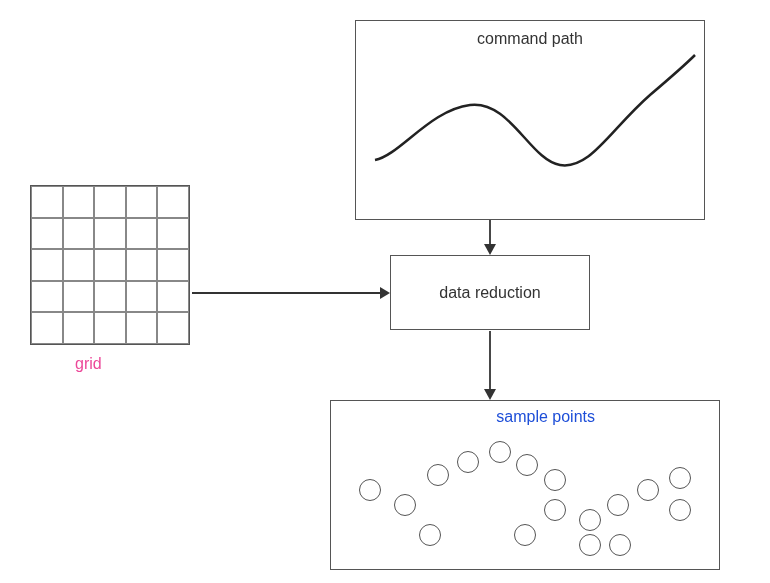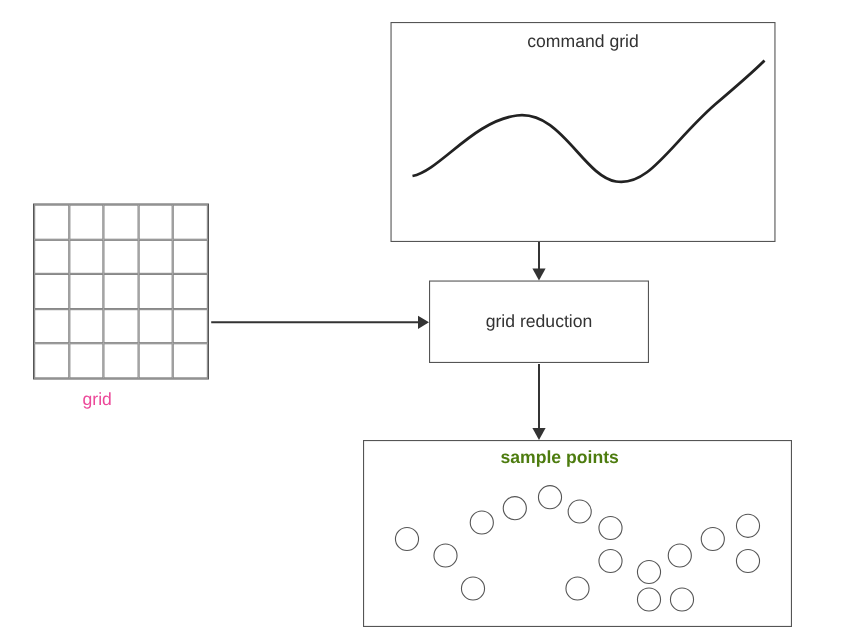--- a/index.html
+++ b/index.html
@@ -89,24 +89,23 @@
       top: 400px;
       width: 390px;
       height: 170px;
       border: 1.5px solid #555;
     }
     .sample-points-label {
       position: absolute;
       left: 455px;
       top: 408px;
       font-size: 16px;
-      color: #4d7c0f;
-      text-align: left;
+      color: #1d4ed8;
+      text-align: right;
       width: 140px;
-      font-weight: bold;
     }
 
     
     .diagram-svg {
       position: absolute;
       left: 0;
       top: 0;
       width: 770px;
       height: 583px;
       pointer-events: none;
@@ -150,24 +149,24 @@
       <div class="grid-cell"></div>
       <div class="grid-cell"></div>
       <div class="grid-cell"></div>
       <div class="grid-cell"></div>
       <div class="grid-cell"></div>
     </div>
   </div>
   <div class="grid-label">grid</div>
 
   <div class="command-path-box"></div>
-  <div class="command-path-label">command grid</div>
+  <div class="command-path-label">command path</div>
 
   <div class="data-reduction-box">
-    <span class="data-reduction-label">grid reduction</span>
+    <span class="data-reduction-label">data reduction</span>
   </div>
 
   <div class="sample-points-box"></div>
   <div class="sample-points-label">sample points</div>
 
   <svg class="diagram-svg">
 
     <path d="M 375 160 C 400 155, 430 110, 470 105 C 510 100, 530 160, 560 165 C 590 170, 610 130, 650 95 C 670 78, 685 65, 695 55" fill="none" stroke="#222" stroke-width="2.5"></path>
 
     <line x1="490" y1="220" x2="490" y2="253" stroke="#333" stroke-width="1.8"></line>

